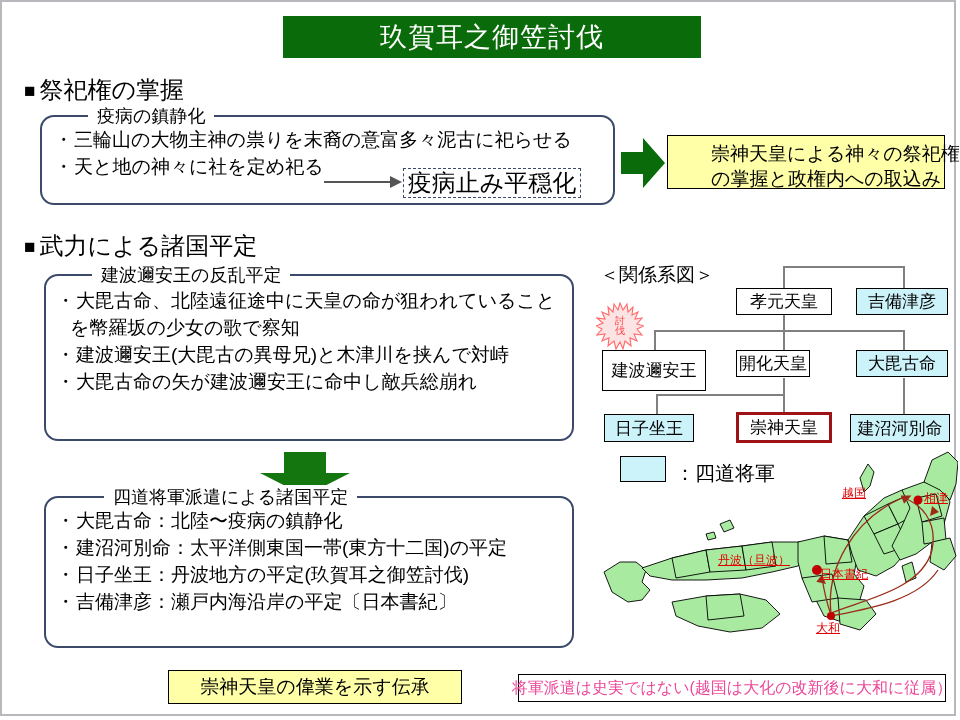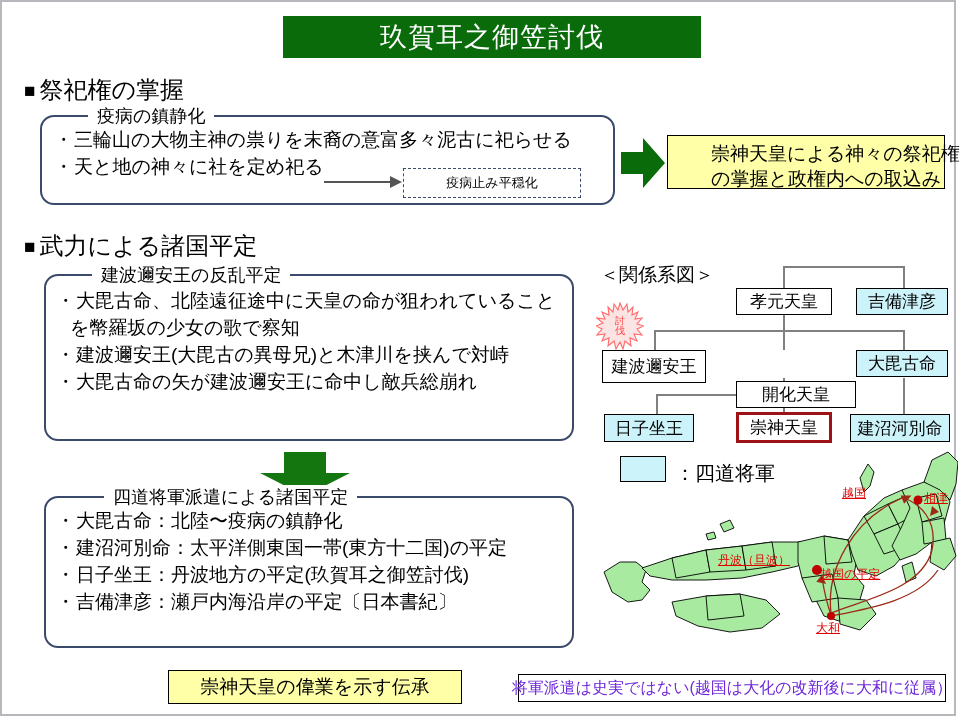--- a/index.html
+++ b/index.html
@@ -43,36 +43,36 @@
     font-size:19px;line-height:1.42;white-space:nowrap;
     display:flex;align-items:flex-start;
   }
   .fbox li .dot{margin-right:1px;}
   .fbox li .txt{display:inline-block;}
   .cont{font-size:19px;line-height:1.42;white-space:nowrap;padding-left:14px;}
 
   
   .dashbox{
     position:absolute;border:1.4px dashed #3b4a6b;background:#fff;
-    font-size:13px;padding:2px 16px 3px;white-space:nowrap;box-sizing:border-box;
+    font-size:24px;padding:2px 16px 3px;white-space:nowrap;box-sizing:border-box;
     display:flex;align-items:center;justify-content:center;
   }
 
   
   .yellow{
     position:absolute;background:#ffffa8;border:1.6px solid #000;
     box-sizing:border-box;font-size:19px;line-height:1.32;
     padding:5px 9px;white-space:nowrap;
   }
   .yellow.center{display:flex;align-items:center;justify-content:center;padding:0;}
 
   
   .rednote{
     position:absolute;background:#fff;border:1.6px solid #000;
-    box-sizing:border-box;color:#6d28d9;font-size:16px;
+    box-sizing:border-box;color:#ec4899;font-size:16px;
     display:flex;align-items:center;justify-content:center;white-space:nowrap;
   }
 
   
   .arrow-right{position:absolute;}
   .arrow-down{position:absolute;}
 
   
   #geneo{position:absolute;left:596px;top:258px;width:358px;height:212px;}
   .gtitle{position:absolute;left:2px;top:2px;font-size:19px;white-space:nowrap;}
@@ -222,24 +222,24 @@
     <div class="gline" style="left:185px;top:134px;width:2px;height:22px;"></div>
     <div class="gline" style="left:305px;top:118px;width:2px;height:36px;"></div>
 
     <div class="node" style="left:138px;top:28px;width:96px;height:27px;">
       <span>孝元天皇</span>
     </div>
     <div class="node cyan" style="left:258px;top:28px;width:92px;height:27px;">
       <span>吉備津彦</span>
     </div>
 
-    <div class="node" style="left:4px;top:90px;width:104px;height:33px;">
+    <div class="node" style="left:4px;top:90px;width:104px;height:41px;">
       <span>建波邇安王</span>
     </div>
-    <div class="node" style="left:138px;top:90px;width:120px;height:27px;margin-top:31px;">
+    <div class="node" style="left:138px;top:90px;width:74px;height:27px;">
       <span>開化天皇</span>
     </div>
     <div class="node cyan" style="left:258px;top:90px;width:92px;height:27px;">
       <span>大毘古命</span>
     </div>
 
     <div class="node cyan" style="left:6px;top:154px;width:90px;height:28px;">
       <span>日子坐王</span>
     </div>
     <div class="node hl" style="left:138px;top:152px;width:96px;height:31px;">
@@ -320,21 +320,21 @@
       <polygon points="216,124 224,128 216,134" fill="#9b2b16" transform="rotate(-78 220,129)"></polygon>
 
       <circle cx="229" cy="166" r="4" fill="#c00000"></circle>
       <circle cx="215" cy="120" r="5" fill="#c00000"></circle>
       <circle cx="316" cy="50" r="4.5" fill="#c00000"></circle>
     </svg>
 
     <div class="maplabel" style="left:240px;top:35px;">越国</div>
     <div class="maplabel" style="left:322px;top:40px;">相津</div>
     <div class="maplabel" style="left:116px;top:102px;">丹波（旦波）</div>
-    <div class="maplabel" style="left:218px;top:116px;">越国の平定</div>
+    <div class="maplabel" style="left:218px;top:116px;">日本書紀</div>
     <div class="maplabel" style="left:214px;top:170px;">大和</div>
   </div>
 
   <div class="rednote" style="left:516px;top:672px;width:428px;height:28px;">
     <span>将軍派遣は史実ではない(越国は大化の改新後に大和に従属）</span>
   </div>
 
 </div>
 
 </body></html>

